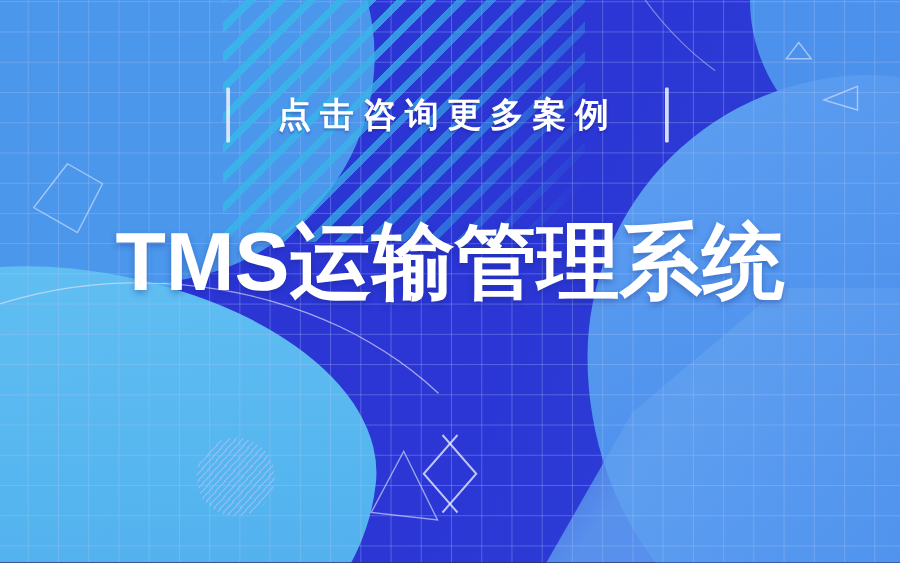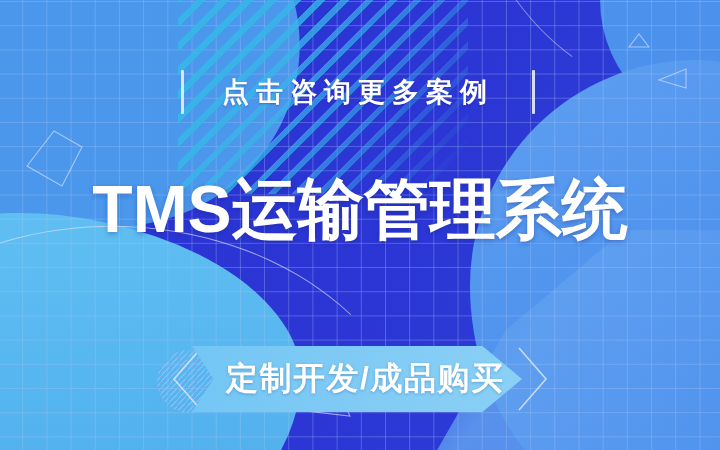--- a/index.html
+++ b/index.html
@@ -184,23 +184,20 @@
   </div>
 
   <div class="headline">TMS运输管理系统</div>
 
   <div class="banner-wrap">
     <span class="chev-out left">
       <svg width="34" height="66" viewBox="0 0 34 66">
           <path d="M31 2 L4 33 L31 64"></path>
         </svg>
     </span>
-    <span class="banner">
-      <span class="banner-text">定制开发/成品购买</span>
-    </span>
     <span class="chev-out right">
       <svg width="34" height="66" viewBox="0 0 34 66">
           <path d="M3 2 L30 33 L3 64"></path>
         </svg>
     </span>
   </div>
 
 </div>
 
 </body></html>

